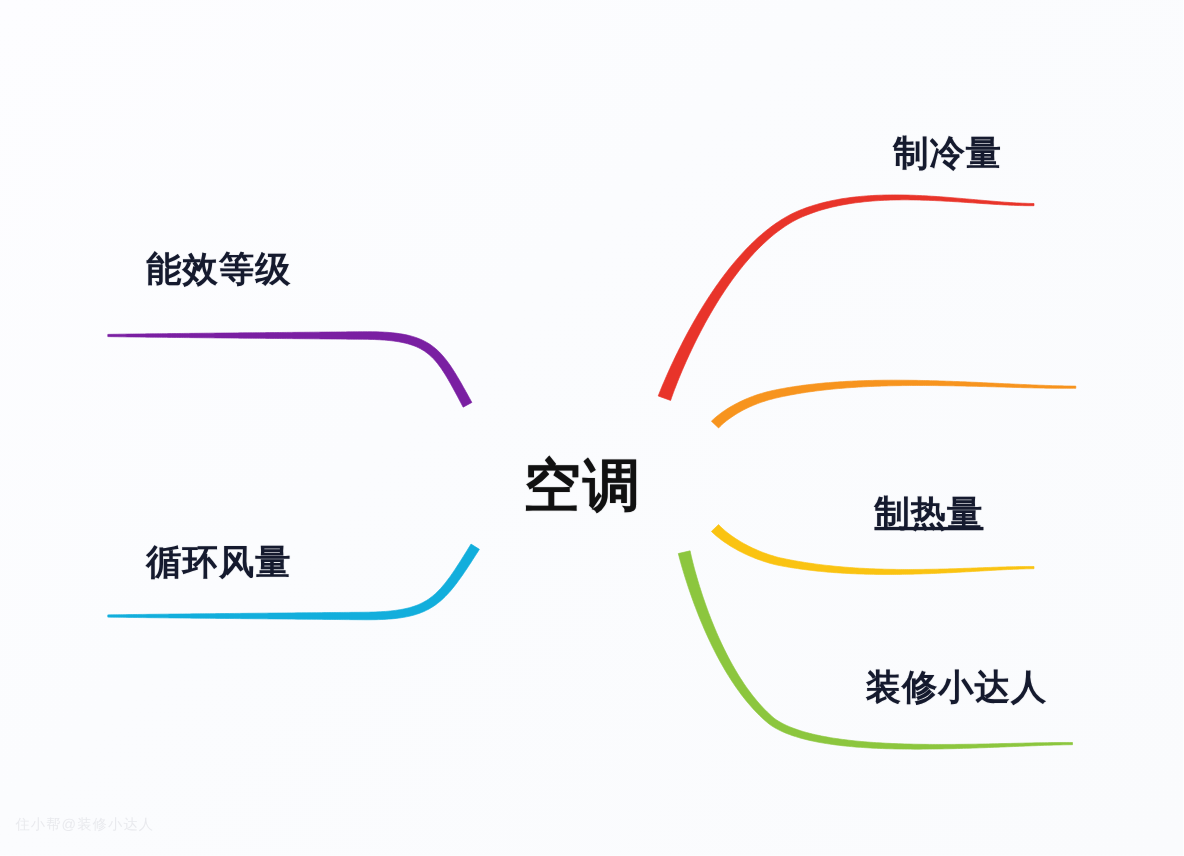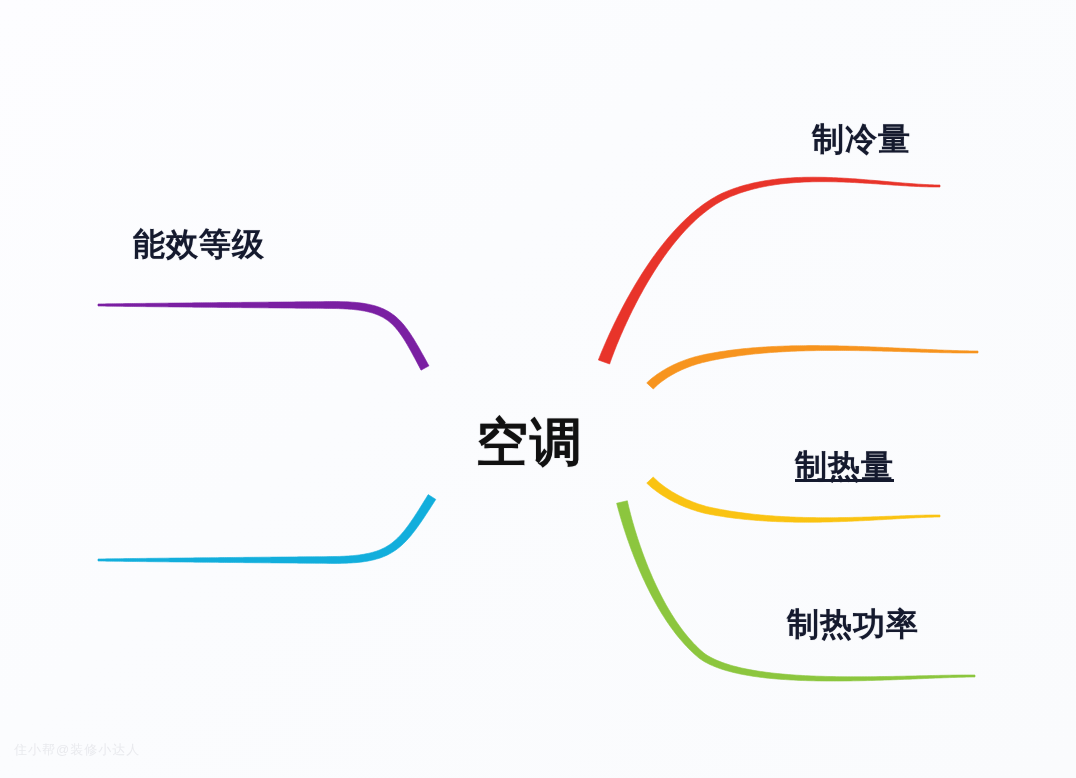--- a/index.html
+++ b/index.html
@@ -75,23 +75,24 @@
       </g>
       <g>
         <path d="M 616.64 503.23 L 617.37 506.04 L 618.11 508.83 L 618.87 511.60 L 619.65 514.36 L 620.45 517.11 L 621.27 519.86 L 622.10 522.59 L 622.94 525.33 L 623.81 528.06 L 624.69 530.78 L 625.58 533.50 L 626.49 536.21 L 627.42 538.91 L 628.36 541.61 L 629.32 544.31 L 630.29 547.00 L 631.28 549.68 L 632.28 552.35 L 633.31 555.03 L 634.35 557.69 L 635.40 560.35 L 636.48 563.00 L 637.57 565.65 L 638.68 568.28 L 639.80 570.91 L 640.95 573.54 L 642.11 576.15 L 643.29 578.75 L 644.50 581.36 L 645.72 583.94 L 646.96 586.53 L 648.23 589.10 L 649.51 591.66 L 650.82 594.21 L 652.15 596.75 L 653.50 599.28 L 654.88 601.80 L 656.28 604.30 L 657.70 606.79 L 659.15 609.27 L 660.63 611.74 L 662.13 614.19 L 663.67 616.62 L 665.23 619.04 L 666.81 621.44 L 668.43 623.82 L 670.08 626.18 L 671.76 628.52 L 673.48 630.84 L 675.22 633.13 L 677.01 635.41 L 678.83 637.65 L 680.68 639.87 L 682.58 642.05 L 684.51 644.21 L 686.48 646.33 L 688.49 648.42 L 690.55 650.47 L 692.65 652.47 L 694.79 654.44 L 696.98 656.36 L 699.21 658.22 L 701.85 660.09 L 704.41 661.64 L 707.02 663.06 L 709.66 664.38 L 712.34 665.60 L 715.04 666.73 L 717.77 667.77 L 720.51 668.75 L 723.27 669.65 L 726.04 670.50 L 728.82 671.28 L 731.61 672.02 L 734.41 672.70 L 737.21 673.35 L 740.02 673.95 L 742.84 674.51 L 745.65 675.03 L 748.48 675.53 L 751.30 675.99 L 754.13 676.42 L 756.96 676.82 L 759.79 677.20 L 762.62 677.55 L 765.45 677.88 L 768.29 678.19 L 771.12 678.47 L 773.96 678.74 L 776.79 678.99 L 779.63 679.22 L 782.47 679.43 L 785.31 679.62 L 788.15 679.80 L 790.98 679.97 L 793.82 680.12 L 796.66 680.26 L 799.50 680.38 L 802.34 680.50 L 805.17 680.60 L 808.01 680.68 L 810.85 680.76 L 813.69 680.83 L 816.53 680.89 L 819.36 680.93 L 822.20 680.97 L 825.03 681.00 L 827.87 681.02 L 830.71 681.03 L 833.54 681.04 L 836.38 681.03 L 839.21 681.02 L 842.05 681.01 L 844.88 680.98 L 847.72 680.95 L 850.55 680.91 L 853.39 680.87 L 856.22 680.82 L 859.05 680.77 L 861.88 680.71 L 864.72 680.64 L 867.55 680.58 L 870.38 680.50 L 873.21 680.43 L 876.04 680.34 L 878.87 680.26 L 881.70 680.17 L 884.53 680.08 L 887.36 679.98 L 890.19 679.88 L 893.02 679.78 L 895.85 679.68 L 898.68 679.57 L 901.51 679.46 L 904.34 679.36 L 907.16 679.25 L 909.99 679.13 L 912.82 679.02 L 915.65 678.91 L 918.47 678.79 L 921.30 678.68 L 924.13 678.56 L 926.96 678.45 L 929.78 678.34 L 932.61 678.23 L 935.44 678.11 L 938.26 678.01 L 941.09 677.90 L 943.92 677.79 L 946.74 677.69 L 949.57 677.60 L 952.39 677.50 L 955.22 677.42 L 958.05 677.33 L 960.87 677.26 L 963.70 677.19 L 966.52 677.12 L 969.35 677.07 L 972.17 677.03 L 975.00 677.00 L 975.00 675.00 L 972.17 674.98 L 969.33 674.98 L 966.50 674.98 L 963.67 674.99 L 960.84 675.02 L 958.00 675.05 L 955.17 675.08 L 952.34 675.12 L 949.51 675.17 L 946.68 675.21 L 943.85 675.27 L 941.02 675.32 L 938.19 675.38 L 935.36 675.44 L 932.53 675.50 L 929.70 675.57 L 926.87 675.63 L 924.04 675.70 L 921.21 675.76 L 918.38 675.83 L 915.55 675.89 L 912.72 675.96 L 909.89 676.02 L 907.07 676.09 L 904.24 676.15 L 901.41 676.21 L 898.58 676.27 L 895.76 676.32 L 892.93 676.38 L 890.10 676.43 L 887.27 676.48 L 884.44 676.52 L 881.62 676.57 L 878.79 676.60 L 875.96 676.64 L 873.14 676.67 L 870.31 676.70 L 867.49 676.72 L 864.66 676.74 L 861.83 676.76 L 859.00 676.77 L 856.18 676.77 L 853.35 676.77 L 850.53 676.76 L 847.70 676.75 L 844.88 676.73 L 842.05 676.70 L 839.23 676.67 L 836.41 676.63 L 833.58 676.58 L 830.76 676.53 L 827.94 676.46 L 825.12 676.39 L 822.30 676.31 L 819.47 676.23 L 816.65 676.13 L 813.83 676.02 L 811.02 675.90 L 808.20 675.77 L 805.38 675.64 L 802.57 675.48 L 799.75 675.32 L 796.94 675.15 L 794.13 674.96 L 791.32 674.76 L 788.51 674.54 L 785.70 674.31 L 782.90 674.07 L 780.10 673.81 L 777.30 673.53 L 774.50 673.23 L 771.71 672.92 L 768.92 672.59 L 766.14 672.23 L 763.36 671.86 L 760.58 671.46 L 757.81 671.04 L 755.04 670.59 L 752.28 670.11 L 749.53 669.61 L 746.79 669.08 L 744.05 668.52 L 741.33 667.92 L 738.61 667.29 L 735.91 666.61 L 733.23 665.90 L 730.56 665.14 L 727.91 664.34 L 725.28 663.48 L 722.68 662.57 L 720.11 661.61 L 717.57 660.58 L 715.07 659.48 L 712.62 658.30 L 710.22 657.05 L 707.89 655.72 L 705.64 654.29 L 703.68 652.86 L 701.61 651.06 L 699.57 649.20 L 697.58 647.31 L 695.63 645.36 L 693.71 643.38 L 691.84 641.36 L 690.00 639.30 L 688.20 637.20 L 686.43 635.07 L 684.69 632.92 L 682.99 630.73 L 681.33 628.52 L 679.69 626.28 L 678.08 624.01 L 676.51 621.72 L 674.97 619.41 L 673.45 617.08 L 671.96 614.73 L 670.50 612.36 L 669.07 609.98 L 667.66 607.57 L 666.28 605.15 L 664.92 602.72 L 663.59 600.27 L 662.28 597.81 L 660.99 595.33 L 659.73 592.84 L 658.49 590.34 L 657.27 587.83 L 656.07 585.31 L 654.89 582.77 L 653.73 580.23 L 652.59 577.67 L 651.48 575.12 L 650.38 572.54 L 649.29 569.96 L 648.23 567.38 L 647.19 564.78 L 646.16 562.17 L 645.16 559.57 L 644.16 556.95 L 643.19 554.32 L 642.23 551.69 L 641.30 549.06 L 640.37 546.41 L 639.47 543.76 L 638.57 541.11 L 637.70 538.45 L 636.84 535.78 L 636.00 533.11 L 635.18 530.44 L 634.37 527.76 L 633.58 525.07 L 632.81 522.38 L 632.05 519.69 L 631.31 516.99 L 630.59 514.29 L 629.89 511.58 L 629.22 508.88 L 628.56 506.17 L 627.94 503.46 L 627.36 500.77 Z" fill="#8CC63E" stroke="#8CC63E" stroke-width="0.6" stroke-linejoin="round"></path>
       </g>
     </svg>
 
   <div class="node-label" id="center-node" style="left: 476px; top: 400px; color: rgb(17, 17, 17); margin-top: 16px;">空调</div>
 
   <div class="node-label leaf-label" id="label-0" style="left: 133px; top: 228px;">能效等级</div>
 
+  <div class="node-label leaf-label" id="label-1" style="left: 133px; top: 495px;">循环风量</div>
 
   <div class="node-label leaf-label" id="label-2" style="left: 812px; top: 123px;">制冷量</div>
 
 
   <div class="node-label leaf-label" id="label-4" style="left: 795px; top: 450px; text-decoration: underline;">制热量</div>
 
-  <div class="node-label leaf-label" id="label-5" style="left: 787px; top: 608px;">制热功率</div>
+  <div class="node-label leaf-label" id="label-5" style="left: 787px; top: 608px;">装修小达人</div>
 
   <div id="watermark">住小帮@装修小达人</div>
 
 </div>
 
 </body></html>

